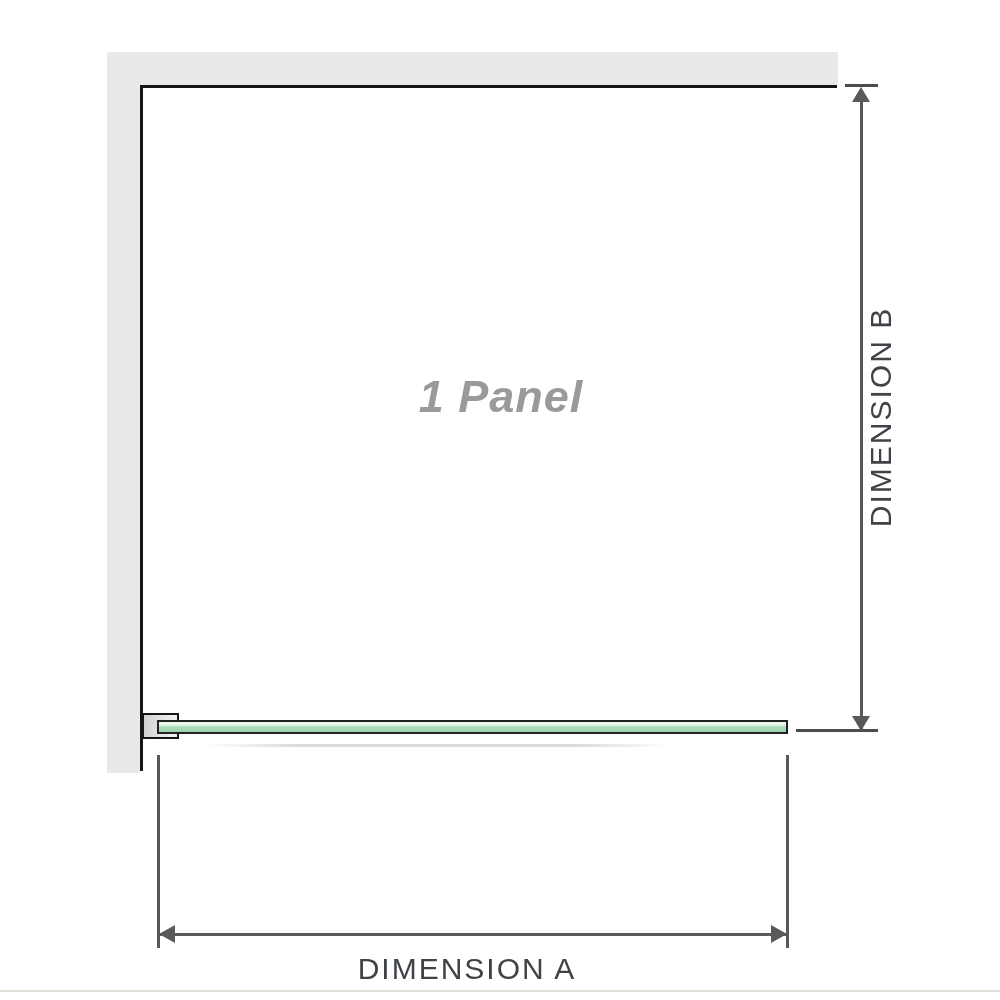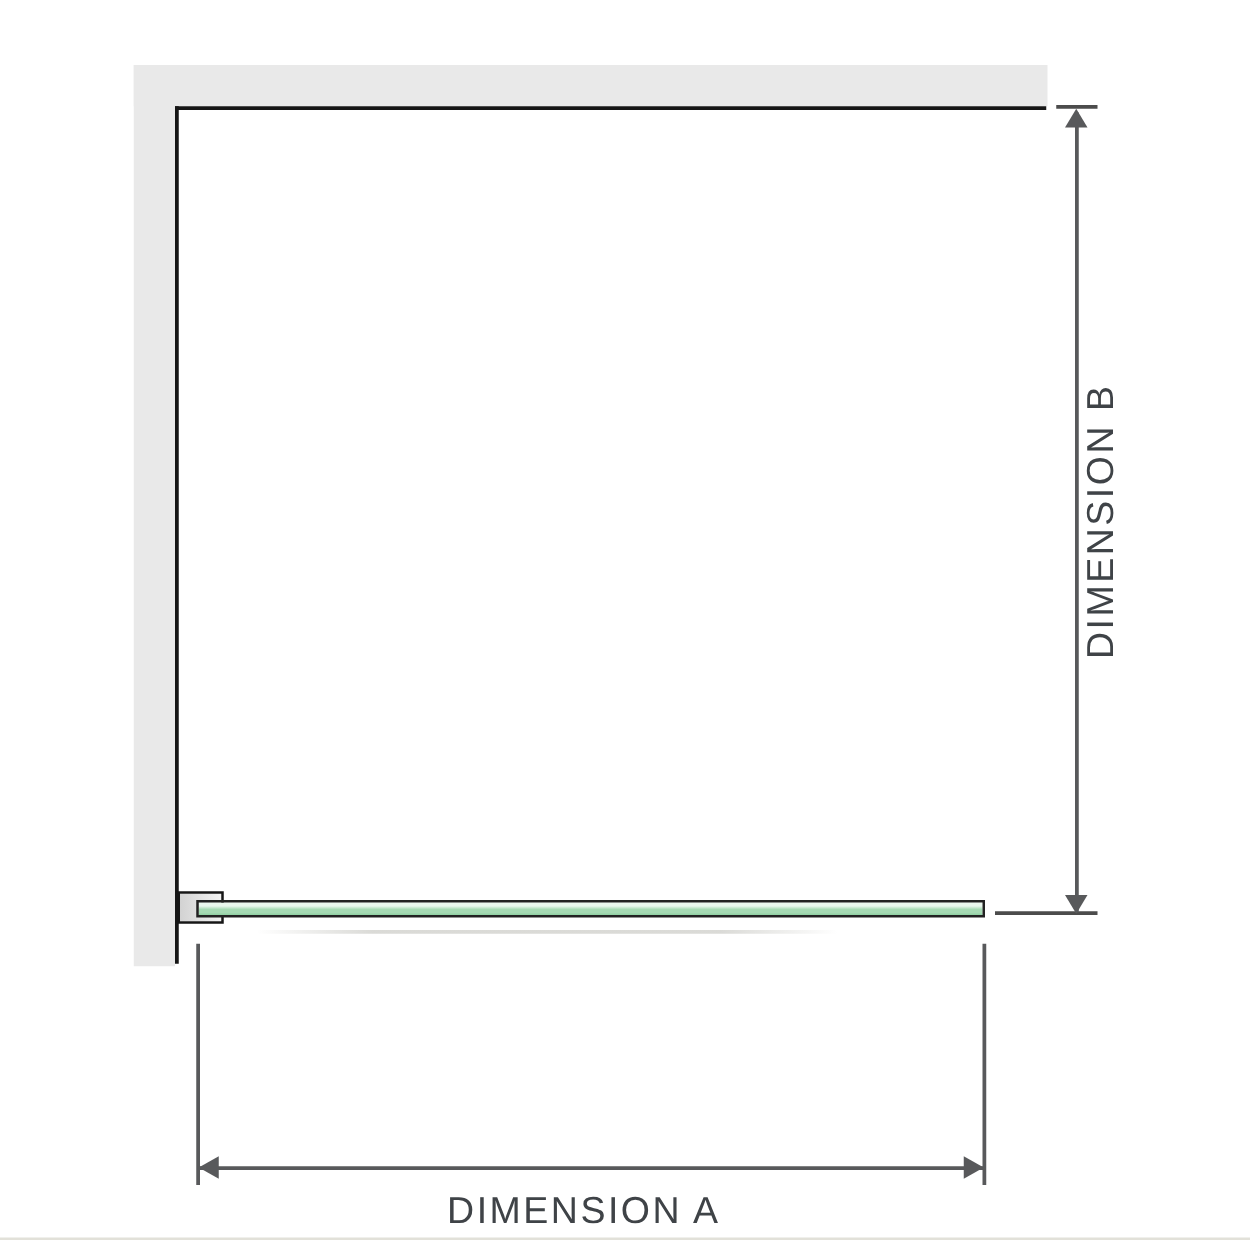--- a/index.html
+++ b/index.html
@@ -110,20 +110,21 @@
 <body>
 
 <div class="stage">
 
   <div class="abs wall-top"></div>
   <div class="abs wall-left"></div>
 
   <div class="abs outline-top"></div>
   <div class="abs outline-left"></div>
 
+  <div class="abs panel-label">1 Panel</div>
 
   <div class="abs bracket"></div>
 
   <div class="abs glass"></div>
   <div class="abs glass-shadow"></div>
 
   <div class="abs dimb-tick-top"></div>
   <div class="abs dimb-tick-bottom"></div>
   <div class="abs dimb-line"></div>
   <div class="abs arrow arrow-up"></div>

